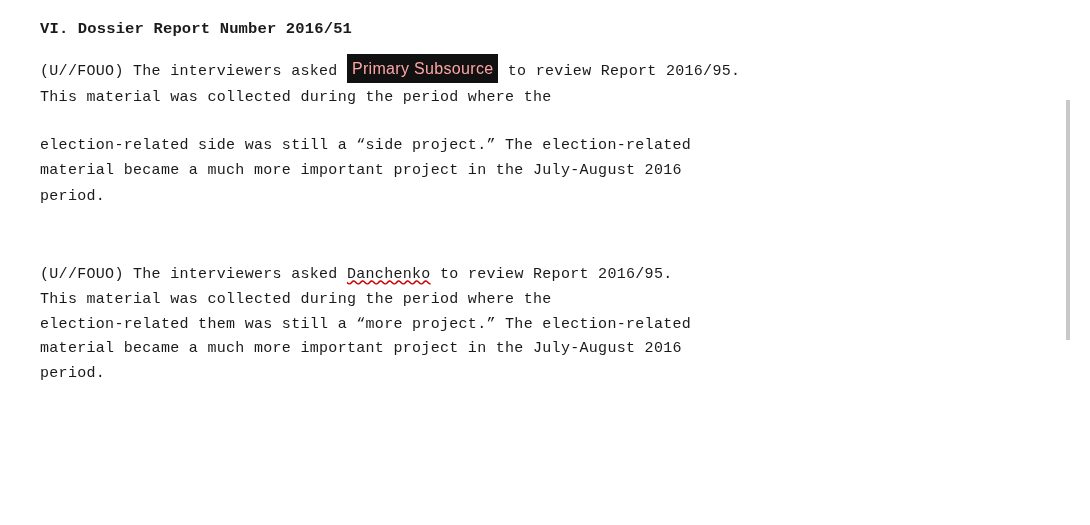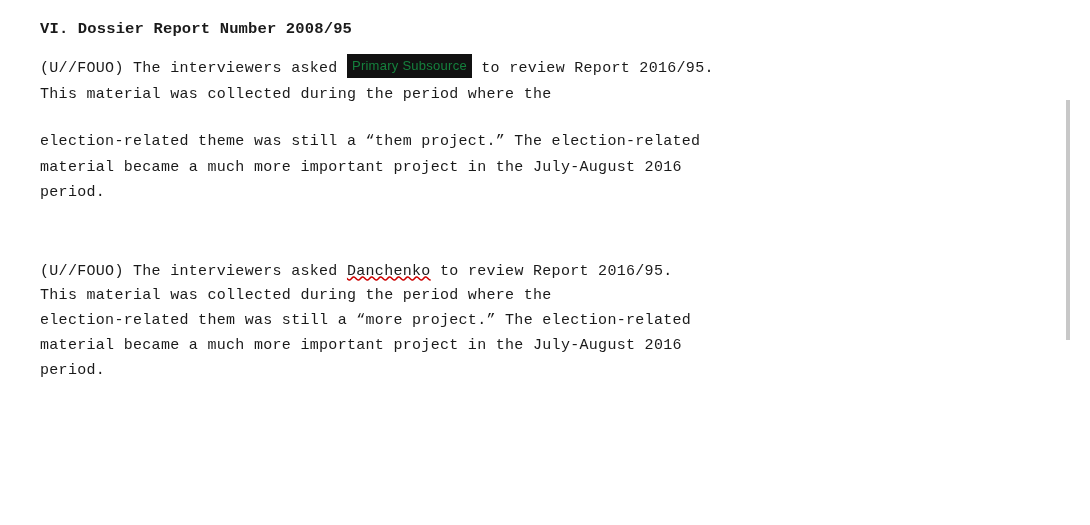--- a/index.html
+++ b/index.html
@@ -38,22 +38,22 @@
       letter-spacing: 0.02em;
     }
 
     .redacted-paragraph p {
       margin-bottom: 0;
     }
 
     .redacted-block {
       display: inline-block;
       background: #111111;
-      color: #15803d;
-      font-size: 13px;
+      color: #fca5a5;
+      font-size: 16px;
       font-family: Arial, sans-serif;
       font-weight: normal;
       padding: 1px 5px;
       vertical-align: middle;
       position: relative;
       top: -2px;
       letter-spacing: 0.02em;
       white-space: nowrap;
     }
 
@@ -89,30 +89,30 @@
     .section-gap {
       height: 14px;
     }
   </style>
 </head>
 <body>
 
 <div class="page-container">
 
   <div class="section-heading">
-    <span>VI. Dossier Report Number 2008/95</span>
+    <span>VI. Dossier Report Number 2016/51</span>
   </div>
 
   <div class="redacted-paragraph">
     <p>
       <span>(U//FOUO) The interviewers asked </span><span class="redacted-block">Primary Subsource</span><span> to review Report 2016/95.</span>
     </p>
     <p>This material was collected during the period where the</p>
     <div class="gap-line"></div>
-    <p>election-related theme was still a “them project.” The election-related</p>
+    <p>election-related side was still a “side project.” The election-related</p>
     <p>material became a much more important project in the July-August 2016</p>
     <p>period.</p>
   </div>
 
   <div class="divider"></div>
 
   <div class="section-gap"></div>
 
   <div class="clear-paragraph">
     <p>

